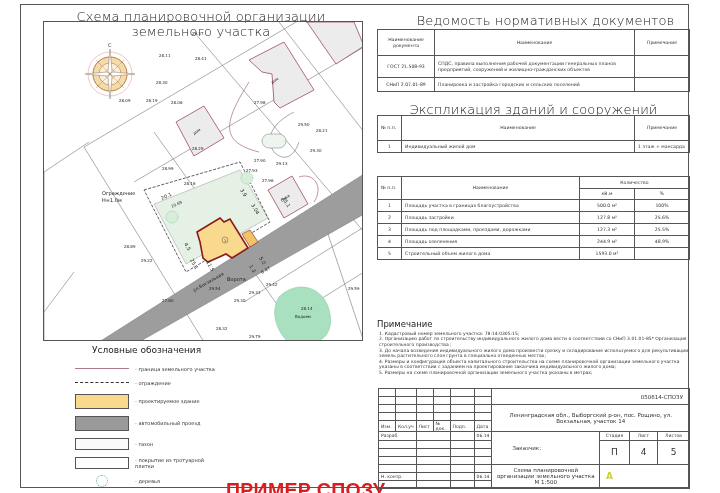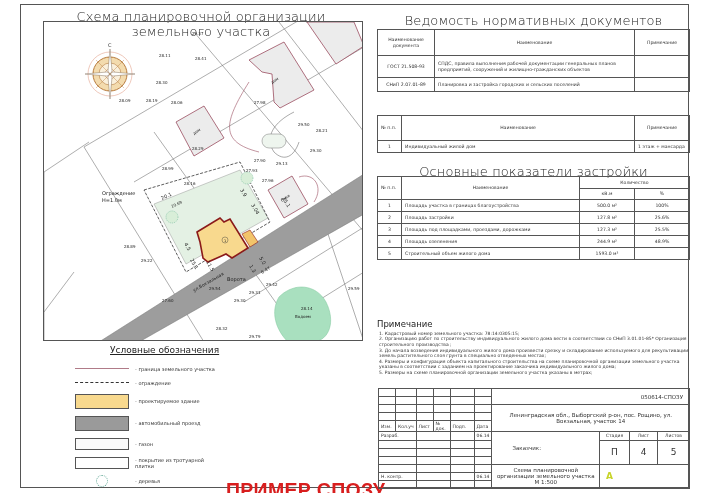--- a/index.html
+++ b/index.html
@@ -10,21 +10,21 @@
   .plan-frame { position: absolute; left: 22px; top: 16px; width: 320px; height: 320px; border: 1px solid #555; overflow: hidden; }
   .plan-frame svg { position: absolute; left: 0; top: 0; }
   .lbl { font-family: "DejaVu Sans", sans-serif; font-size: 4px; fill: #222; }
   table.t { position: absolute; border-collapse: collapse; font-size: 4.6px; color: #333; }
   table.t td { border: 1px solid #555; padding: 1px 3px; vertical-align: middle; line-height: 1.25; }
   table.t td.c { text-align: center; }
   .notes { position: absolute; left: 356px; top: 314px; width: 313px; font-size: 4.5px; line-height: 1.25; color: #333; }
   .notes .h { font-size: 8.5px; color: #222; margin-bottom: 1px; }
   .notes p { margin: 0 0 0 2px; }
   .legend { position: absolute; left: 40px; top: 340px; width: 300px; }
-  .legend .title { font-size: 9px; margin-left: 49px; margin-bottom: 7px; color: #222; text-decoration: underline;}
+  .legend .title { font-size: 9px; margin-left: 31px; margin-bottom: 7px; color: #222;}
   .lg-row { position: relative; height: 14px; display: flex; align-items: center; font-size: 5px; color:#333; }
   .lg-sym { width: 54px; height: 12px; margin-left: 14px; margin-right: 6px; position: relative; }
   .watermark { position: absolute; left: 205px; top: 458px; font-family: "Liberation Sans", sans-serif; font-weight: bold; color: #d81e1e; font-size: 19.5px; letter-spacing: 0.3px; margin-top: 16px; }
   .tb { position: absolute; left: 357px; top: 383px; width: 312px; height: 101px; }
   .tb table { border-collapse: collapse; width: 100%; height: 100%; font-size: 4.5px; color:#333; }
   .tb td { border: 1px solid #555; padding: 0 2px; }
   .stamp-a { color: #c8d42a; font-size: 9px; font-weight: bold; }
 </style>
 </head>
 <body>
@@ -183,57 +183,57 @@
     <div class="lg-row" style="height:18px;">
       <div class="lg-sym">
           <div style="position:absolute; left:21px; top:0; width:12px; height:12px; border:1px dotted #6a9; border-radius:50%;"></div>
         </div>
       <span>- деревья</span>
     </div>
   </div>
 
   <div class="watermark">ПРИМЕР СПОЗУ</div>
 
-  <div class="sec-title" style="left:356px; top:8px; width:313px;">Ведомость нормативных документов</div>
+  <div class="sec-title" style="left:368px; top:8px; width:313px;">Ведомость нормативных документов</div>
   <table class="t" style="left:356px; top:24px; width:313px;">
     <tbody>
         <tr style="height:26px;">
       <td class="c" style="width:57px;">Наименование документа</td>
       <td class="c">Наименование</td>
       <td class="c" style="width:55px;">Примечание</td>
     </tr>
     <tr style="height:22px;">
       <td class="c">ГОСТ 21.508-93</td>
       <td>СПДС, правила выполнения рабочей документации генеральных планов предприятий, сооружений и жилищно-гражданских объектов</td>
       <td></td>
     </tr>
     <tr style="height:14px;">
       <td class="c">СНиП 2.07.01-89</td>
       <td>Планировка и застройка городских и сельских поселений</td>
       <td></td>
     </tr>
   </tbody>
     </table>
 
+  <div class="sec-title" style="left:356px; top:97px; width:313px;">Экспликация зданий и сооружений</div>
   <table class="t" style="left:356px; top:110px; width:313px;">
     <tbody>
         <tr style="height:25px;">
       <td style="width:24px;">№ п.п.</td>
       <td class="c">Наименование</td>
       <td class="c" style="width:55px;">Примечание</td>
     </tr>
     <tr style="height:12px;">
       <td class="c">1</td>
       <td>Индивидуальный жилой дом</td>
       <td>1 этаж + мансарда</td>
     </tr>
   </tbody>
     </table>
 
-  <div class="sec-title" style="left:356px; top:159px; width:313px;">Основные показатели застройки</div>
   <table class="t" style="left:356px; top:171px; width:313px;">
     <tbody>
         <tr style="height:12px;">
       <td rowspan="2" style="width:24px;">№ п.п.</td>
       <td rowspan="2" class="c">Наименование</td>
       <td colspan="2" class="c">Количество</td>
     </tr>
     <tr style="height:11px;">
       <td class="c" style="width:55px;">кВ.м</td>
       <td class="c" style="width:55px;">%</td>

